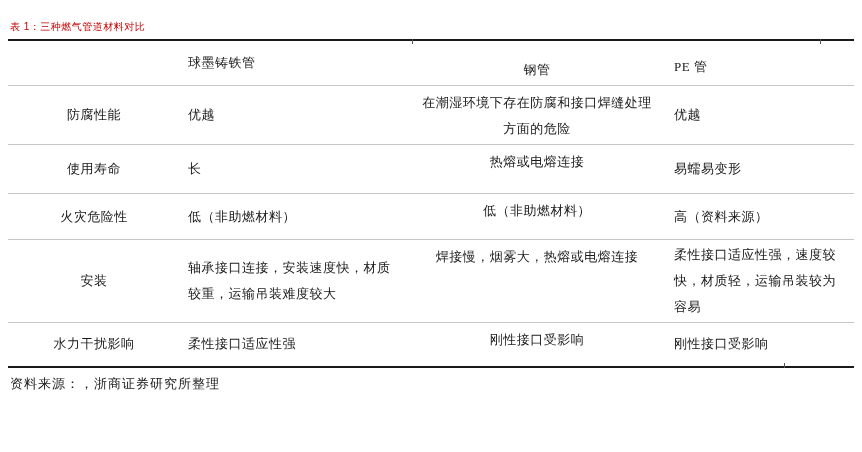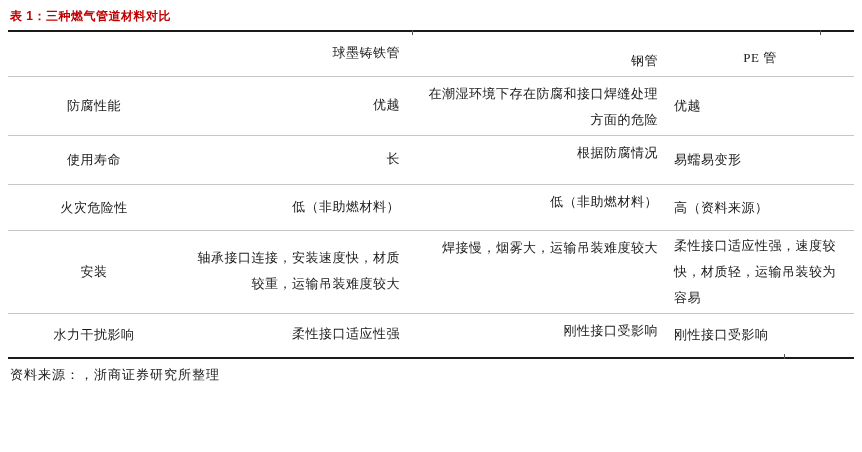--- a/index.html
+++ b/index.html
@@ -12,25 +12,26 @@
     height: 452px;
     overflow: hidden;
     font-family: "Liberation Serif", "DejaVu Serif", serif;
     color: #1a1a1a;
   }
   .page {
     padding: 5px 8px 0 8px;
   }
   .table-title {
     font-family: "Liberation Sans", "DejaVu Sans", sans-serif;
-    font-weight: bold;
-    font-size: 12px;
+    font-weight: normal;
+    font-size: 10px;
     color: #c00000;
     padding: 3px 0 5px 2px;
     letter-spacing: 0.5px;
+    margin-top: 12px;
   }
   .table-wrap {
     position: relative;
     border-top: 2px solid #1a1a1a;
     border-bottom: 2px solid #1a1a1a;
   }
   table.cmp {
     width: 100%;
     border-collapse: collapse;
     table-layout: fixed;
@@ -51,25 +52,25 @@
   thead tr { height: 34px; }
   tbody tr:nth-child(1) { height: 54px; }
   tbody tr:nth-child(2) { height: 49px; }
   tbody tr:nth-child(3) { height: 46px; }
   tbody tr:nth-child(4) { height: 80px; }
   tbody tr:nth-child(5) { height: 43px; }
   tbody tr:nth-child(6) { height: 51px; }
   tbody tr:nth-child(7) { height: 31px; }
   tbody tr:last-child td { border-bottom: none; }
   .c-attr  { text-align: center; }
-  .c-iron  { text-align: right; font-family: Liberation Mono, monospace; }
-  .c-steel { text-align: right; vertical-align: top; padding-top: 4px; }
+  .c-iron  { text-align: left; }
+  .c-steel { text-align: center; vertical-align: top; padding-top: 4px; }
   .c-pe    { text-align: left; }
   th.c-steel { vertical-align: top; padding-top: 16px; }
-  th.c-pe    { text-align: center; vertical-align: middle; padding-top: 10px; }
+  th.c-pe    { text-align: left; vertical-align: middle; padding-top: 10px; }
   th.c-iron  { vertical-align: middle; }
   .tick {
     position: absolute;
     width: 1px;
     height: 5px;
     background: #555555;
   }
   .tick.t1 { top: -2px; left: 404px; }
   .tick.t2 { top: -2px; left: 812px; }
   .tick.t3 { bottom: -2px; left: 776px; }
@@ -107,35 +108,35 @@
   <tr>
     <td class="c-attr">防腐性能</td>
     <td class="c-iron">优越</td>
     <td class="c-steel">在潮湿环境下存在防腐和接口焊缝处理方面的危险</td>
     <td class="c-pe">优越</td>
   </tr>
 
   <tr>
     <td class="c-attr">使用寿命</td>
     <td class="c-iron">长</td>
-    <td class="c-steel">根据防腐情况</td>
+    <td class="c-steel">热熔或电熔连接</td>
     <td class="c-pe">易蠕易变形</td>
   </tr>
 
   <tr>
     <td class="c-attr">火灾危险性</td>
     <td class="c-iron">低（非助燃材料）</td>
     <td class="c-steel">低（非助燃材料）</td>
     <td class="c-pe">高（资料来源）</td>
   </tr>
 
   <tr>
     <td class="c-attr">安装</td>
     <td class="c-iron">轴承接口连接，安装速度快，材质较重，运输吊装难度较大</td>
-    <td class="c-steel">焊接慢，烟雾大，运输吊装难度较大</td>
+    <td class="c-steel">焊接慢，烟雾大，热熔或电熔连接</td>
     <td class="c-pe">柔性接口适应性强，速度较快，材质轻，运输吊装较为容易</td>
   </tr>
 
   <tr>
     <td class="c-attr">水力干扰影响</td>
     <td class="c-iron">柔性接口适应性强</td>
     <td class="c-steel">刚性接口受影响</td>
     <td class="c-pe">刚性接口受影响</td>
   </tr>
 

